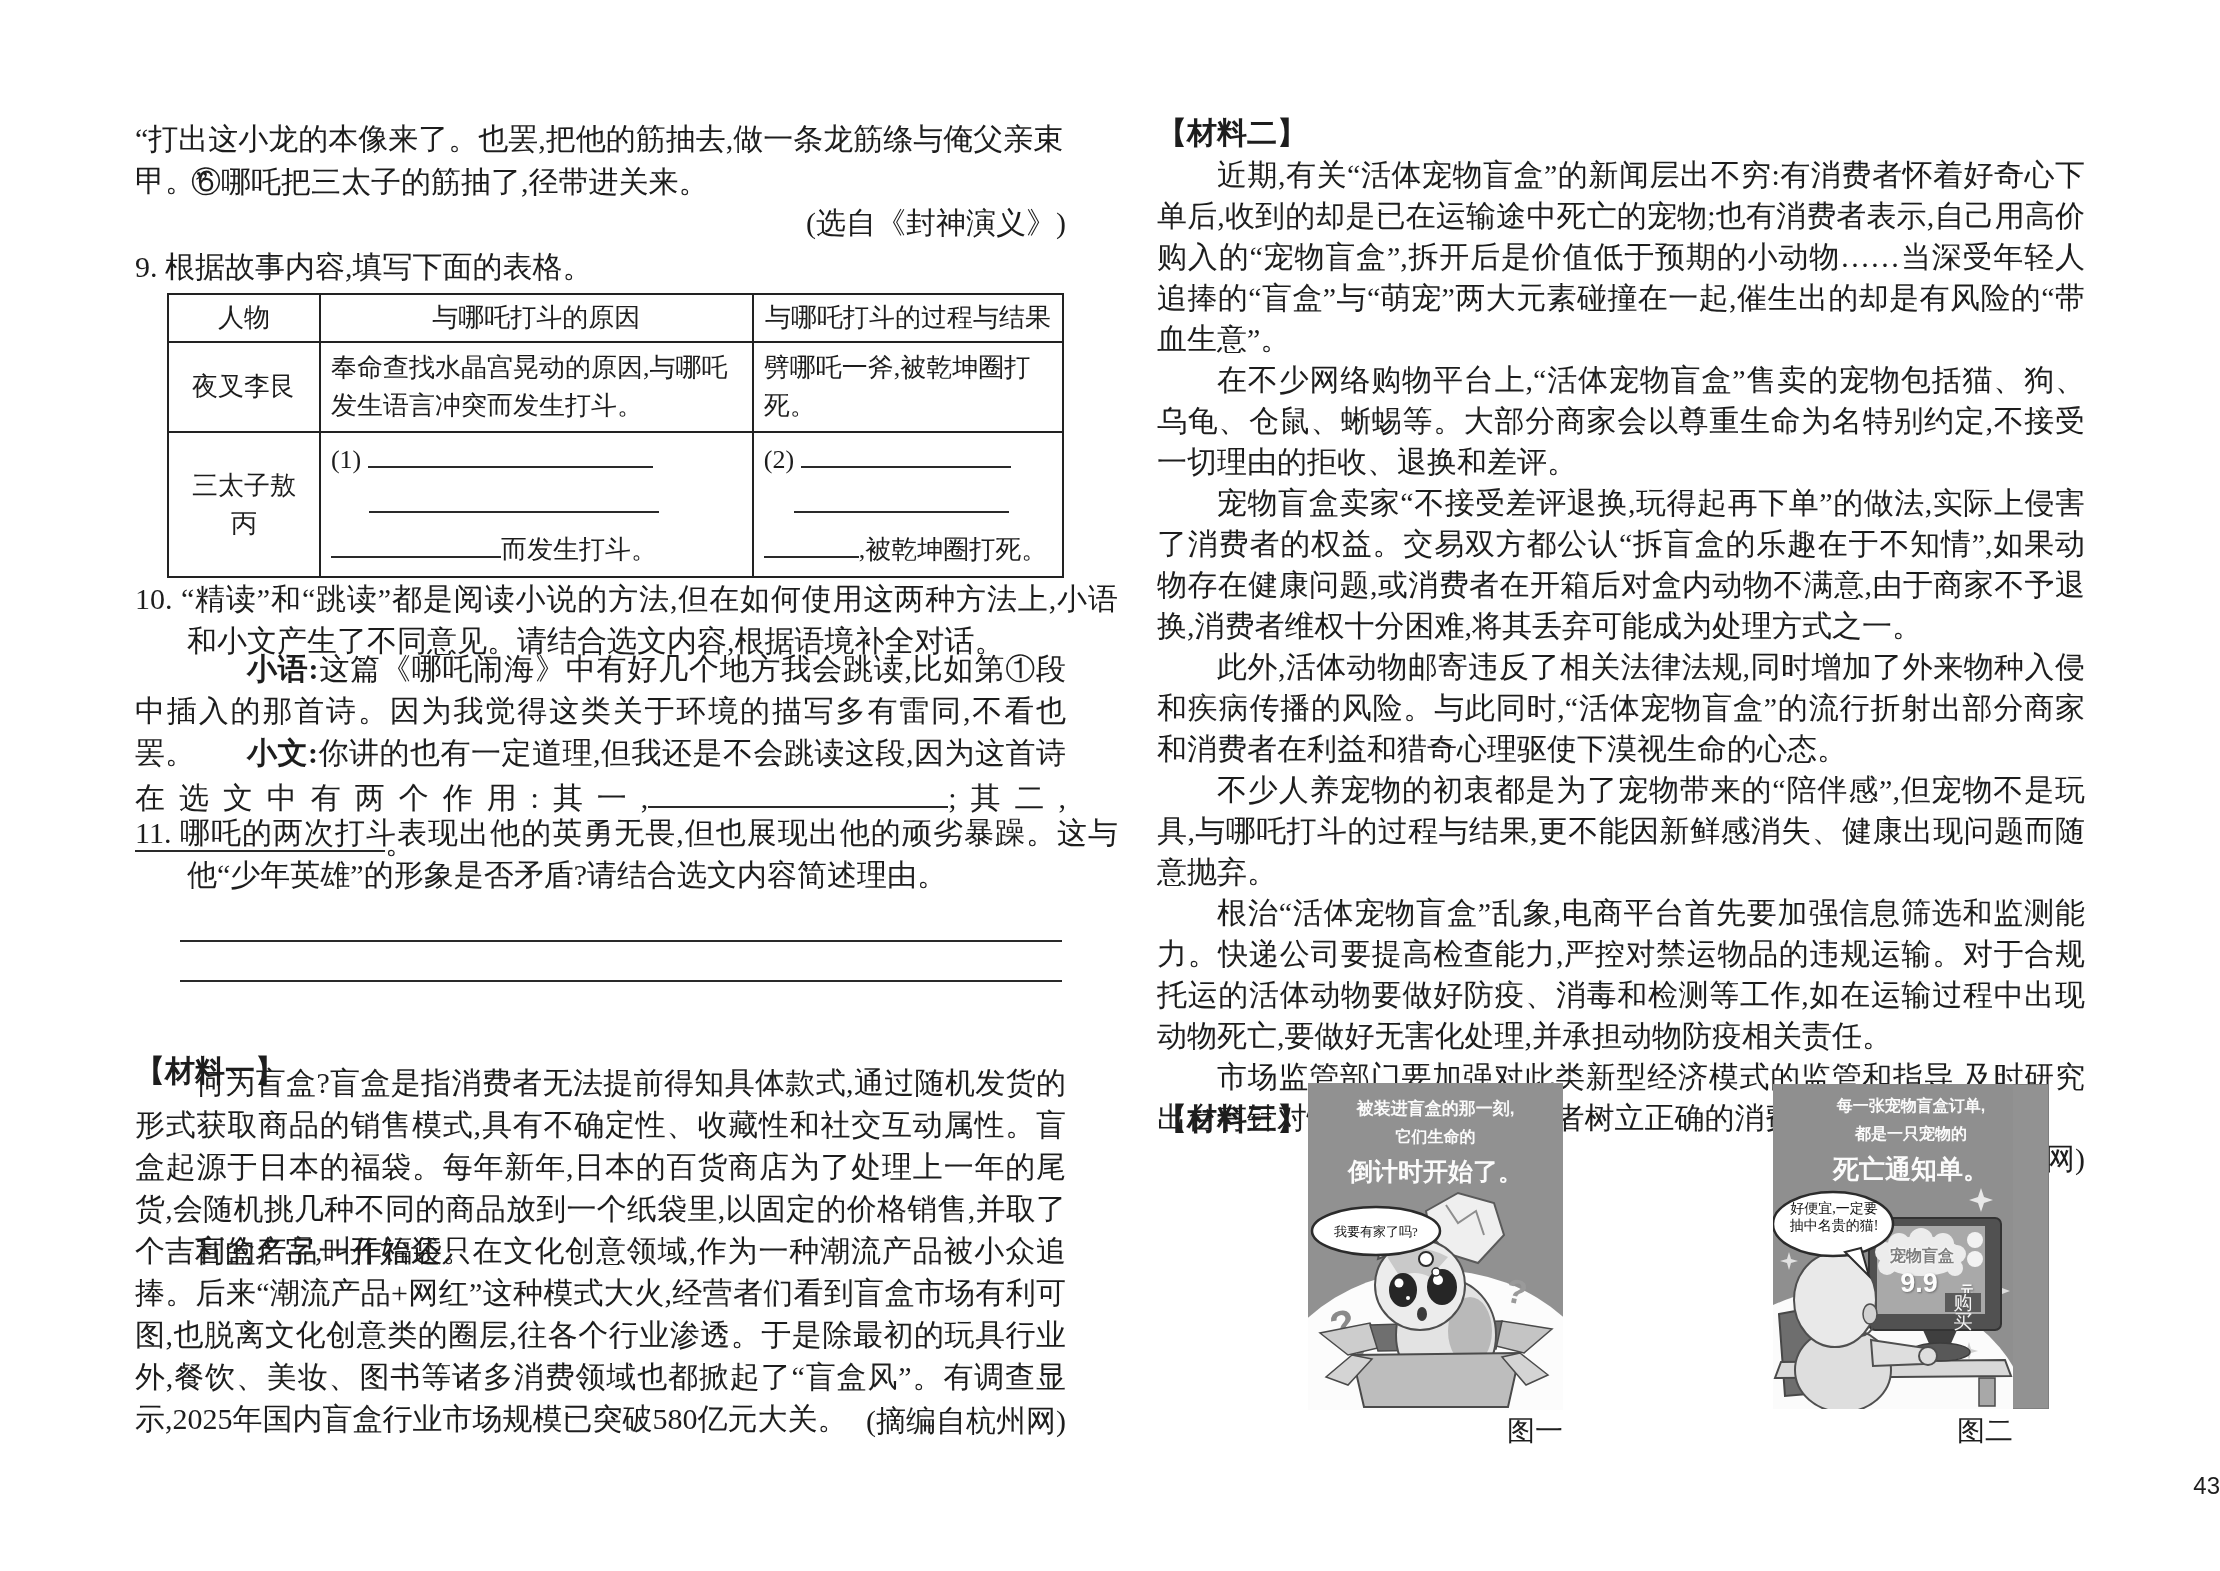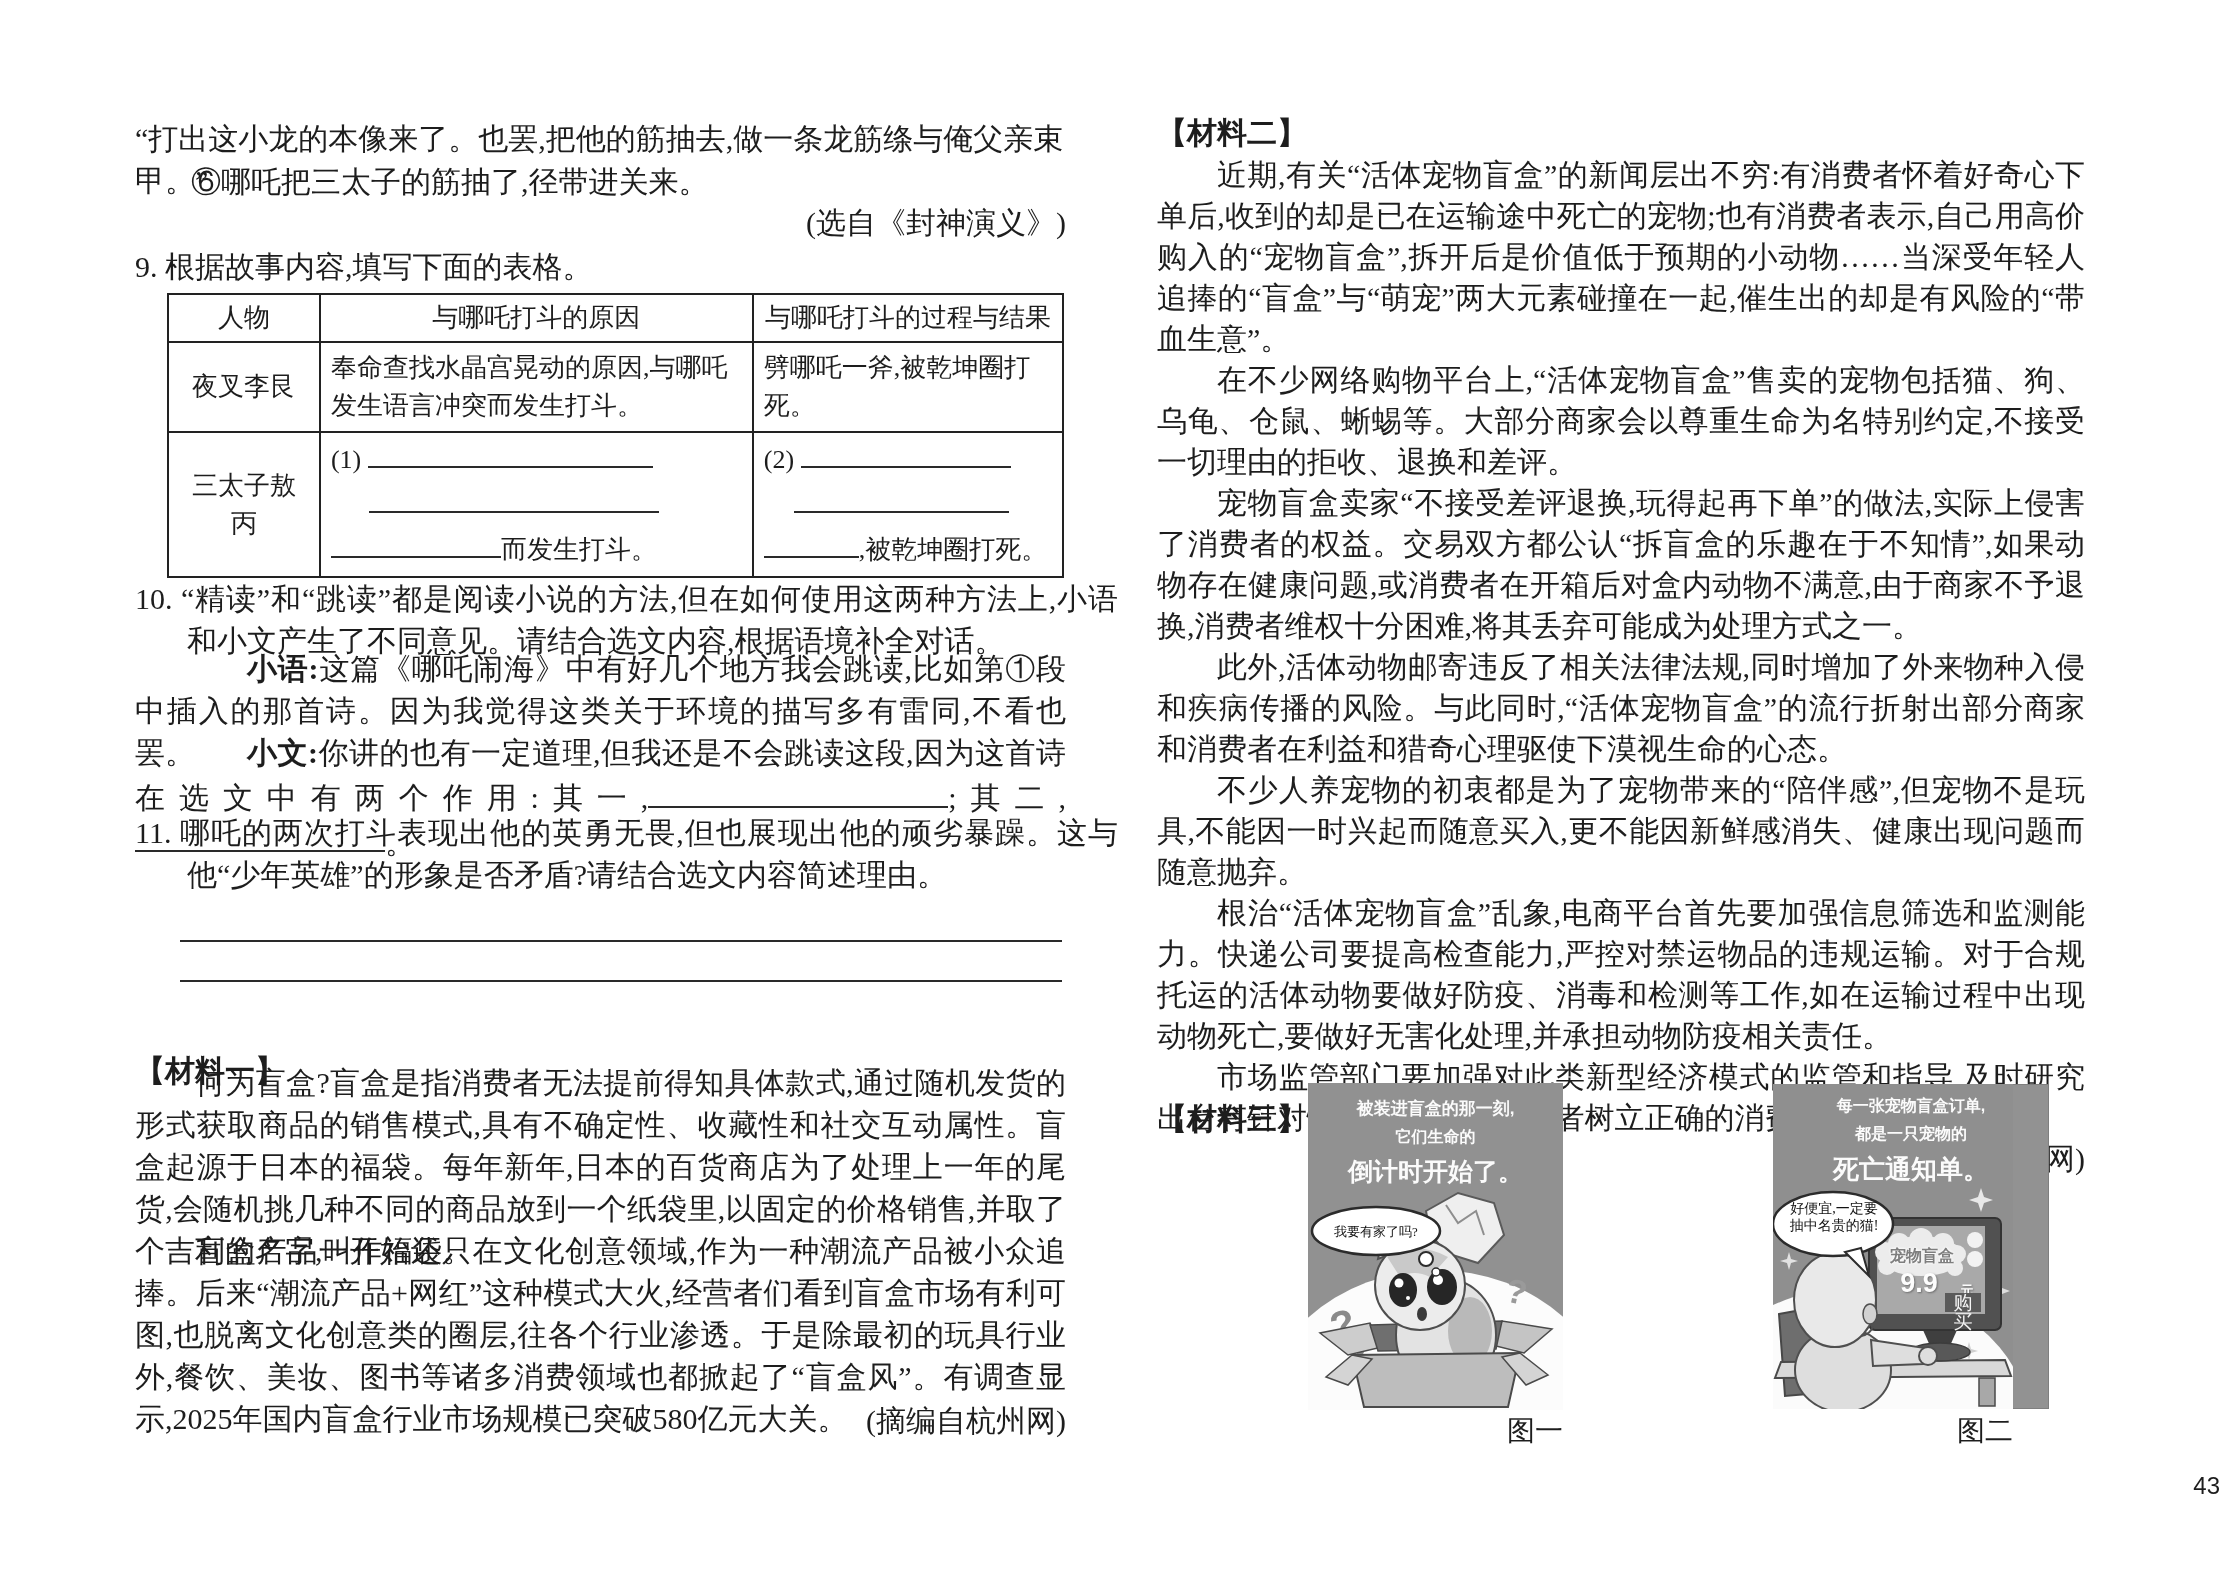--- a/index.html
+++ b/index.html
@@ -127,21 +127,21 @@
   <div class="abs lcol t indent2 justify" style="top:1230px;">盲盒产品一开始还只在文化创意领域,作为一种潮流产品被小众追捧。后来“潮流产品+网红”这种模式大火,经营者们看到盲盒市场有利可图,也脱离文化创意类的圈层,往各个行业渗透。于是除最初的玩具行业外,餐饮、美妆、图书等诸多消费领域也都掀起了“盲盒风”。有调查显示,2025年国内盲盒行业市场规模已突破580亿元大关。</div>
   <div class="abs lcol t right-align" style="top:1400px;">(摘编自杭州网)</div>
 
   <div class="abs rcol t bold sans" style="top:112px;">【材料二】</div>
 
   <div class="abs rcol" style="top:154px;font-size:30px;line-height:41px;">
     <p class="indent2 justify">近期,有关“活体宠物盲盒”的新闻层出不穷:有消费者怀着好奇心下单后,收到的却是已在运输途中死亡的宠物;也有消费者表示,自己用高价购入的“宠物盲盒”,拆开后是价值低于预期的小动物……当深受年轻人追捧的“盲盒”与“萌宠”两大元素碰撞在一起,催生出的却是有风险的“带血生意”。</p>
     <p class="indent2 justify">在不少网络购物平台上,“活体宠物盲盒”售卖的宠物包括猫、狗、乌龟、仓鼠、蜥蜴等。大部分商家会以尊重生命为名特别约定,不接受一切理由的拒收、退换和差评。</p>
     <p class="indent2 justify">宠物盲盒卖家“不接受差评退换,玩得起再下单”的做法,实际上侵害了消费者的权益。交易双方都公认“拆盲盒的乐趣在于不知情”,如果动物存在健康问题,或消费者在开箱后对盒内动物不满意,由于商家不予退换,消费者维权十分困难,将其丢弃可能成为处理方式之一。</p>
     <p class="indent2 justify">此外,活体动物邮寄违反了相关法律法规,同时增加了外来物种入侵和疾病传播的风险。与此同时,“活体宠物盲盒”的流行折射出部分商家和消费者在利益和猎奇心理驱使下漠视生命的心态。</p>
-    <p class="indent2 justify">不少人养宠物的初衷都是为了宠物带来的“陪伴感”,但宠物不是玩具,不能因一时兴起而随意买入,更不能因新鲜感消失、健康出现问题而随意抛弃。</p>
+    <p class="indent2 justify">不少人养宠物的初衷都是为了宠物带来的“陪伴感”,但宠物不是玩具,与哪吒打斗的过程与结果,更不能因新鲜感消失、健康出现问题而随意抛弃。</p>
     <p class="indent2 justify">根治“活体宠物盲盒”乱象,电商平台首先要加强信息筛选和监测能力。快递公司要提高检查能力,严控对禁运物品的违规运输。对于合规托运的活体动物要做好防疫、消毒和检测等工作,如在运输过程中出现动物死亡,要做好无害化处理,并承担动物防疫相关责任。</p>
     <p class="indent2 justify">市场监管部门要加强对此类新型经济模式的监管和指导,及时研究出台有针对性的措施,引导消费者树立正确的消费观念。</p>
     <p class="right-align">(摘编自杭州网)</p>
   </div>
 
   <div class="abs t bold sans" style="left:1157px;top:1098px;">【材料三】</div>
 
   <div class="abs panel" style="left:1308px;top:1083px;width:255px;height:327px;">
     <svg width="255" height="327" viewBox="0 0 255 327">
       <rect width="255" height="327" fill="#919191"></rect>

